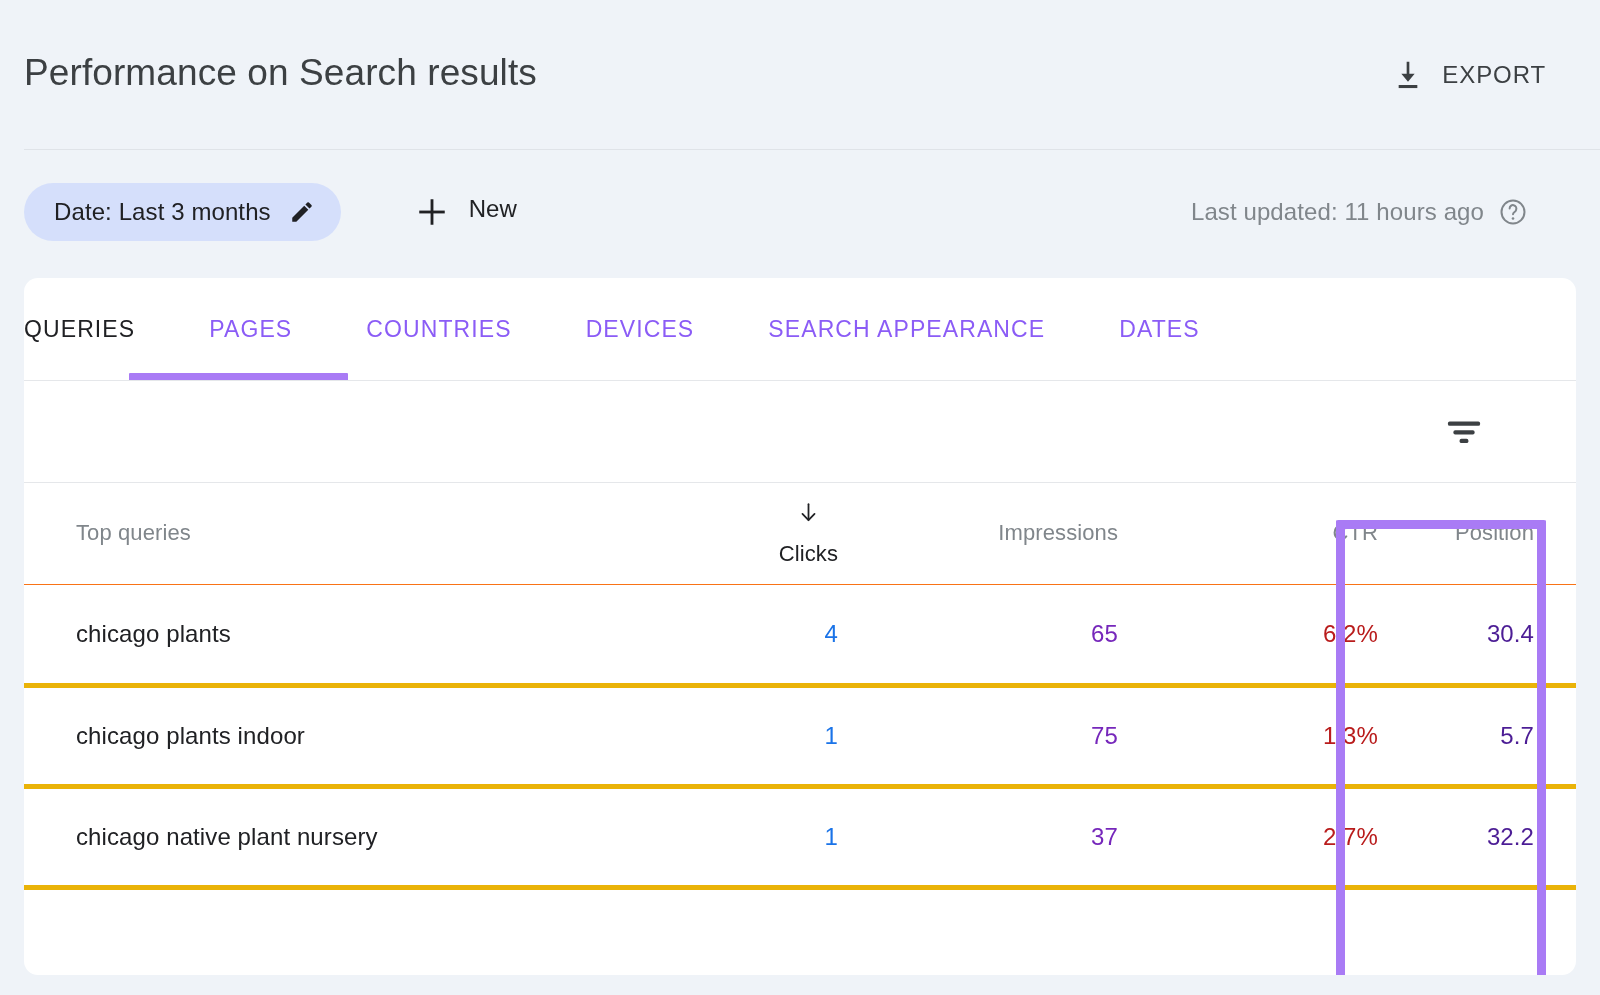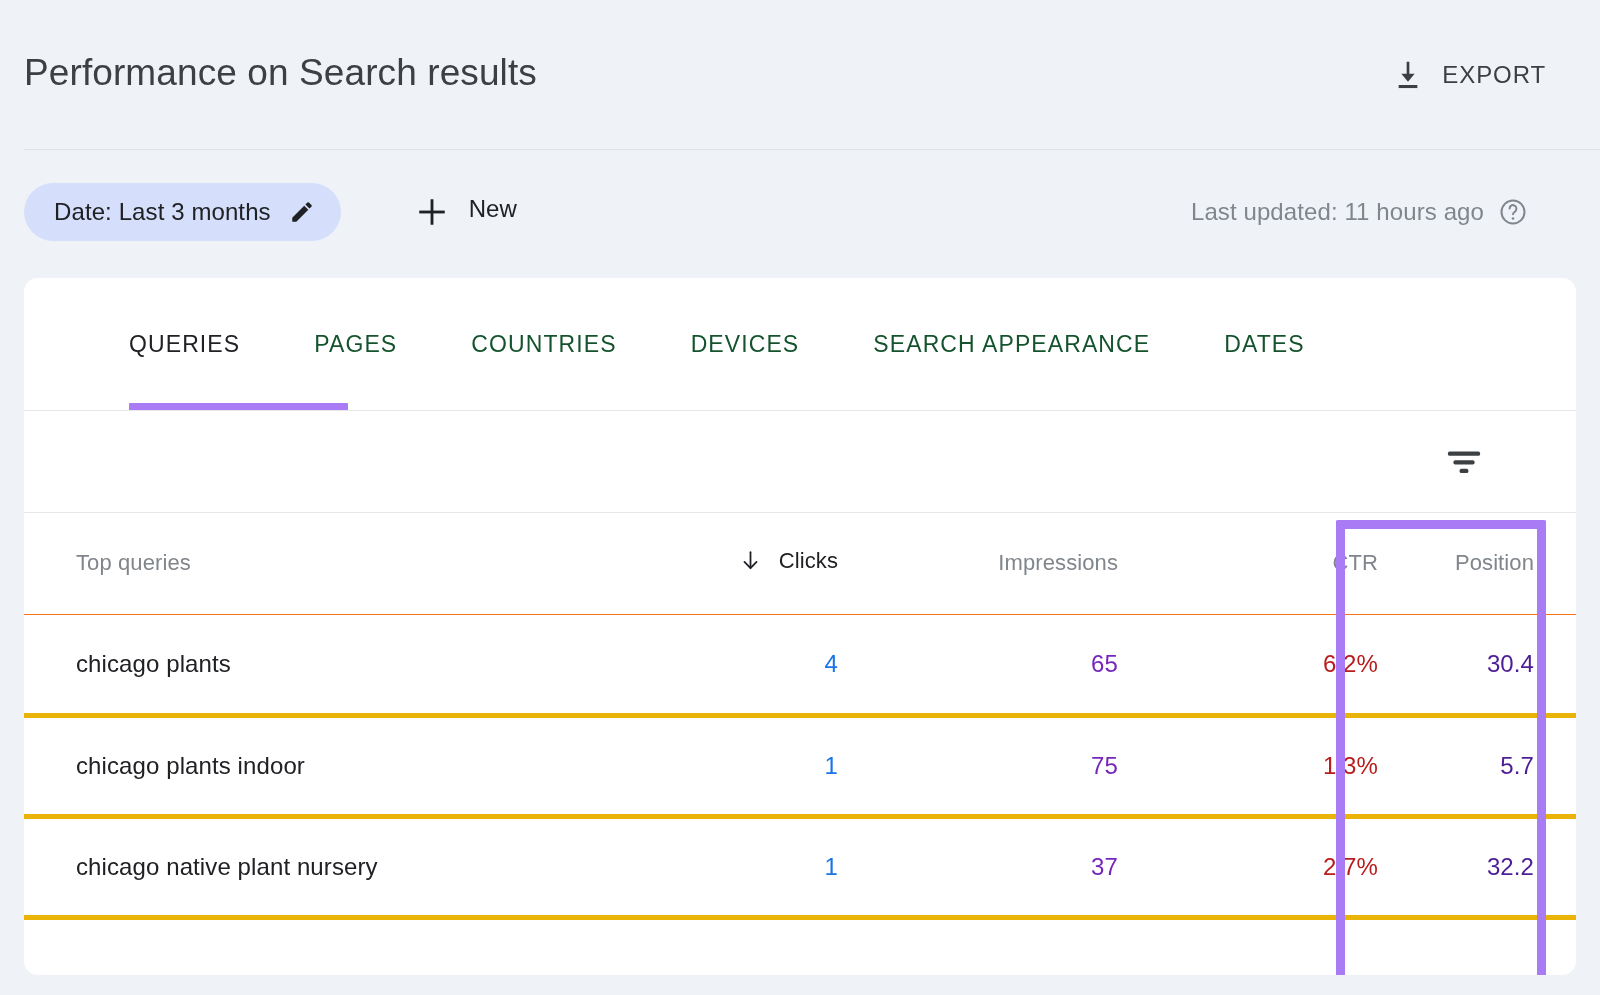--- a/index.html
+++ b/index.html
@@ -122,37 +122,36 @@
     background: #ffffff;
     border-radius: 14px;
     overflow: hidden;
     position: relative;
     height: 697px;
   }
 
   
   .tab-strip {
     position: relative;
-    height: 133px;
-    display: flex;
-    align-items: center;
-    padding-left: 105px;
+    height: 103px;
+    display: flex;
+    align-items: center;
   }
   .tab-strip::after {
     content: "";
     position: absolute;
     left: 0; right: 0; bottom: 0;
     height: 1px;
     background: #e5e7ea;
   }
   .tab {
     font-size: 23px;
     font-weight: 500;
     letter-spacing: 1.1px;
-    color: #14532d;
+    color: #8b5cf6;
     cursor: pointer;
     white-space: nowrap;
     margin-right: 74px;
     background: transparent;
     border: none;
     font-family: inherit;
   }
   .tab.active { color: #202124; }
   .tab-indicator {
     position: absolute;
@@ -218,20 +217,21 @@
   }
   .perf-table th.th-sorted {
     color: #202124;
     font-weight: 500;
   }
   .sort-head {
     display: inline-flex;
     align-items: center;
     gap: 16px;
     cursor: pointer;
+    flex-direction: column;
   }
   .perf-table th.th-pos { padding-right: 42px; }
 
   .perf-table td {
     height: 101px;
     font-size: 24px;
     text-align: right;
     padding: 0 36px 0 0;
     border-bottom: 5px solid #eab308;
     letter-spacing: 0.1px;

